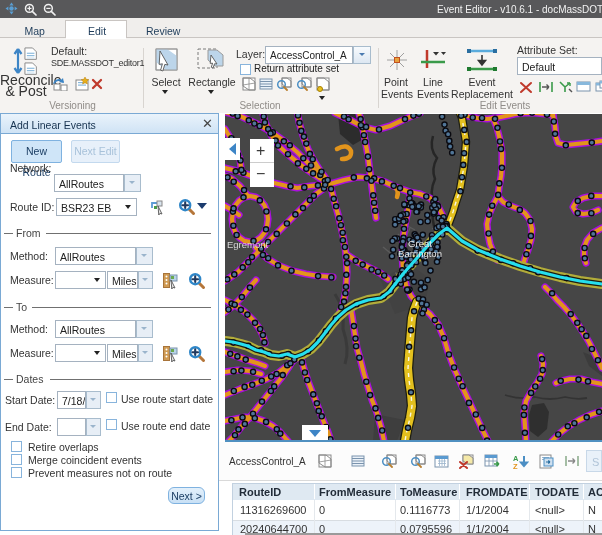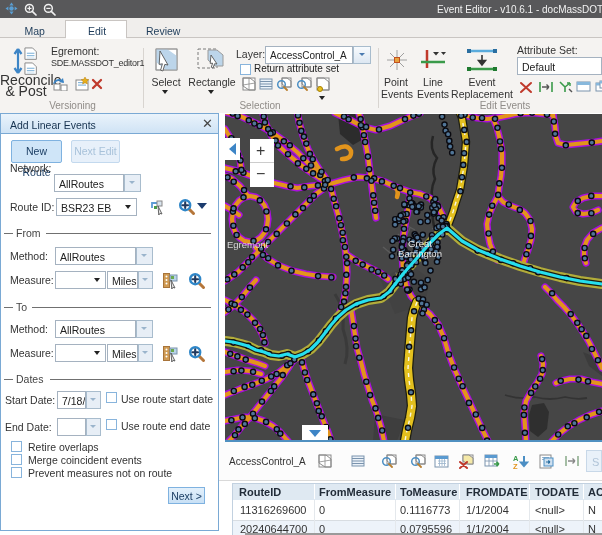--- a/index.html
+++ b/index.html
@@ -53,21 +53,21 @@
         <rect x="3" y="11" width="8" height="1.2" fill="#cfe0ef"></rect>
       </g>
       <g transform="translate(12,16) scale(0.95)">
         <path d="M1,1 h8 l4,4 v8 h-12 z" fill="#fff" stroke="#888"></path>
         <rect x="3" y="6" width="8" height="1.2" fill="#88b8dc"></rect>
         <rect x="3" y="8.5" width="8" height="1.2" fill="#88b8dc"></rect>
         <rect x="3" y="11" width="8" height="1.2" fill="#cfe0ef"></rect>
       </g>
     </svg></div>
 <div class="ab" style="left:0px;top:75px;width:52px;text-align:center;font-size:14px;color:#333;line-height:11px">Reconcile<br>&amp; Post</div>
-<div class="ab" style="left:51px;top:45px;font-size:10.5px;color:#333">Egremont:</div>
+<div class="ab" style="left:51px;top:45px;font-size:10.5px;color:#333">Default:</div>
 <div class="ab" style="left:51px;top:58px;font-size:9px;letter-spacing:-0.25px;color:#333">SDE.MASSDOT_editor1</div>
 <div class="ab" style="left:52px;top:77px"><svg width="16" height="14" viewBox="0 0 16 14" style="">
       <path d="M2,7 a5,5 0 0 1 9,-2" stroke="#3d85c6" stroke-width="1.8" fill="none"></path>
       <path d="M11,1 L12,6 L7,5 Z" fill="#3d85c6"></path>
       <rect x="2" y="7" width="6" height="6" fill="#fff" stroke="#888"></rect>
       <rect x="9" y="8" width="6" height="6" fill="#fff" stroke="#888"></rect>
     </svg></div>
 <div class="ab" style="left:74px;top:77px"><svg width="16" height="14" viewBox="0 0 16 14" style="">
       <rect x="2" y="3" width="12" height="10" fill="#fff" stroke="#888"></rect>
       <rect x="4" y="5" width="8" height="1.2" fill="#88b8dc"></rect>
@@ -270,21 +270,21 @@
 <div class="db" style="left:86px;top:418px;width:15px;height:18px;background:#e7eef6"></div>
 <div class="tri" style="left:90px;top:425px;border-top-color:#9ab4cc"></div>
 <div class="chk" style="left:106px;top:419px"></div>
 <div class="lbl" style="left:121px;top:420px">Use route end date</div>
 <div class="chk" style="left:11px;top:441px"></div>
 <div class="lbl" style="left:28px;top:441px">Retire overlaps</div>
 <div class="chk" style="left:11px;top:454px"></div>
 <div class="lbl" style="left:28px;top:454px">Merge coincident events</div>
 <div class="chk" style="left:11px;top:467px"></div>
 <div class="lbl" style="left:28px;top:467px">Prevent measures not on route</div>
-<div class="ab" style="left:168px;top:487px;width:37px;height:17px;background:linear-gradient(#e3f0fb,#c8e0f5);border:1px solid #7fb2e0;border-radius:0;text-align:center;line-height:16px;color:#1c3e64;font-size:10.5px">Next &gt;</div>
+<div class="ab" style="left:168px;top:487px;width:37px;height:17px;background:linear-gradient(#e3f0fb,#c8e0f5);border:1px solid #7fb2e0;border-radius:6px;text-align:center;line-height:16px;color:#1c3e64;font-size:10.5px">Next &gt;</div>
 <svg width="377" height="327" viewBox="0 0 377 327" style="position:absolute;left:225px;top:114px;background:#464646">
 <path d="M113,0 L132,0 L142,10 L140,24 L128,31 L115,20 Z" fill="#2c2c2c"></path>
 <path d="M307,291 L319,289 L324,298 L322,315 L313,323 L305,317 L304,301 Z" fill="#2f2f2f"></path>
 <path d="M155,165 L185,150 L205,165 L200,190 L170,200 Z" fill="#424242"></path>
 <path d="M358,238 L372,244 L377,252 L377,262 L364,252 Z" fill="#3c3c3c"></path>
 <path d="M150,300 L180,306 L172,327 L148,327 Z" fill="#3e3e3e"></path>
 <path d="M208,22 Q204,35 212,44 Q206,55 210,65 Q204,78 209,90 Q206,100 209,112" stroke="#262626" stroke-width="2.5" fill="none"></path>
 <path d="M280,281 Q295,286 310,283 Q325,287 340,283 Q352,286 362,284" stroke="#333333" stroke-width="1.8" fill="none"></path>
 <path d="M110,180 Q120,195 118,215 Q125,235 120,250" stroke="#3a3a3a" stroke-width="3" fill="none"></path>
 <path d="M181,123 l4,-9" stroke="#5c5c5c" stroke-width="1.4" fill="none"></path>

